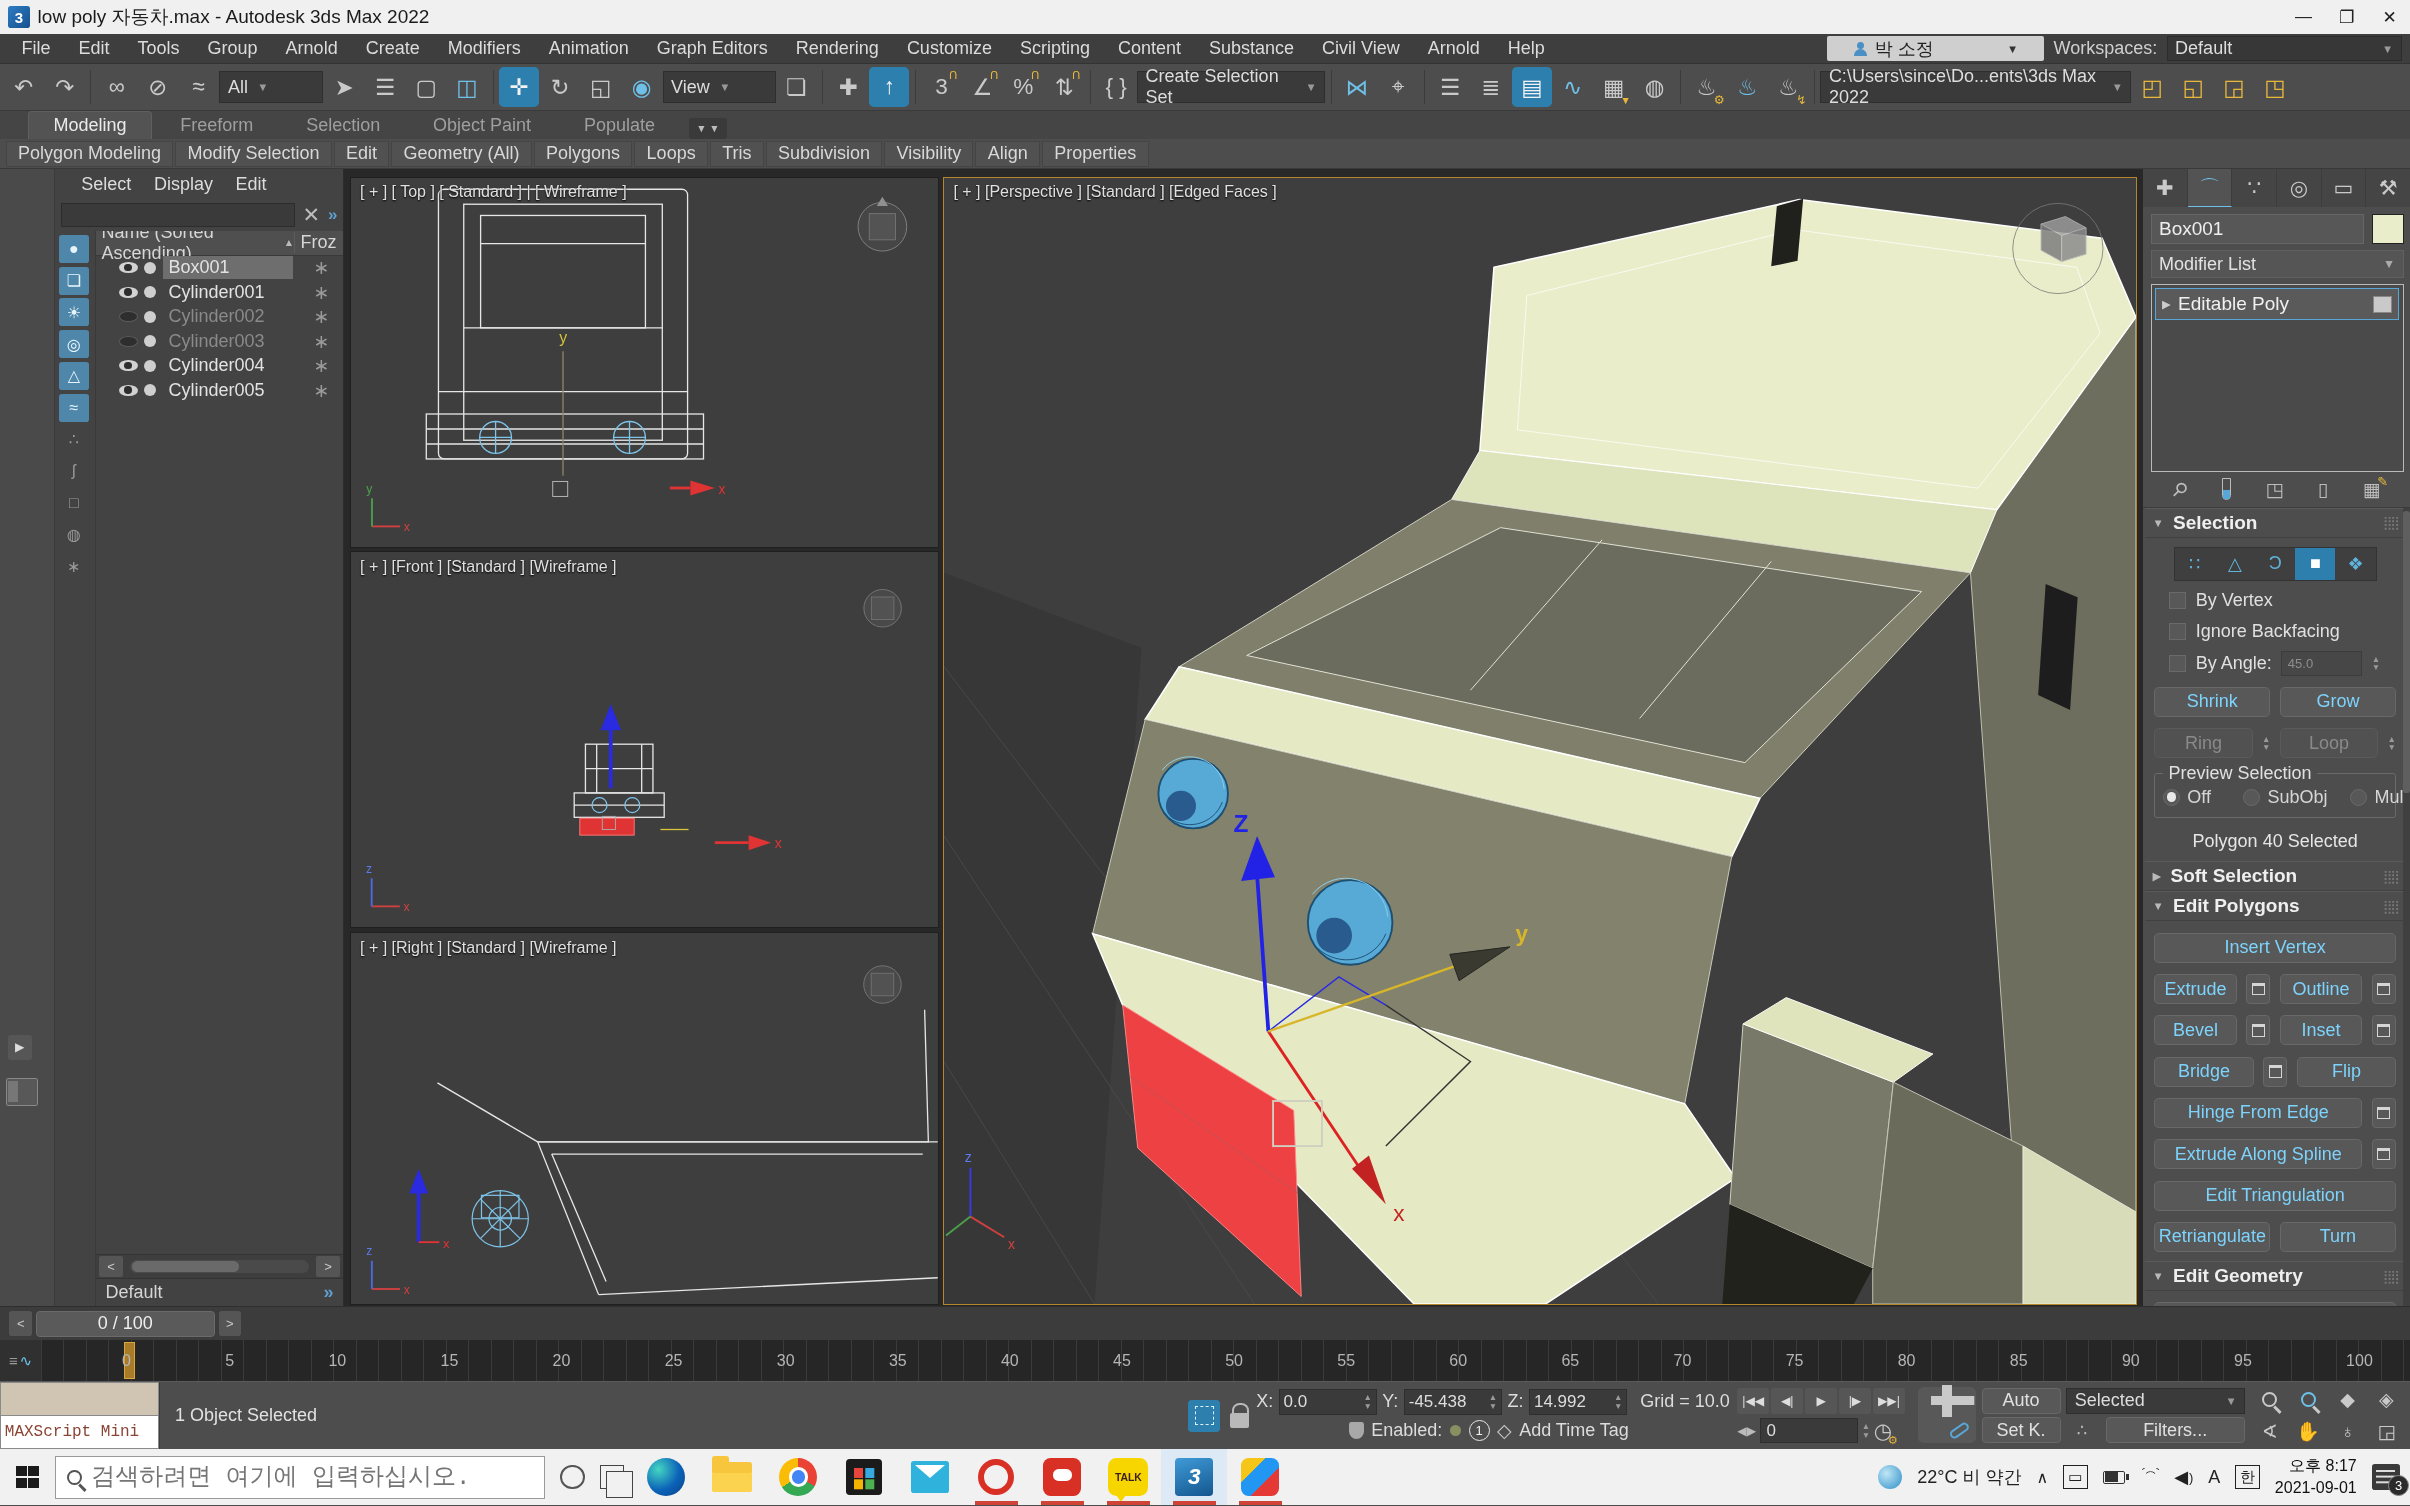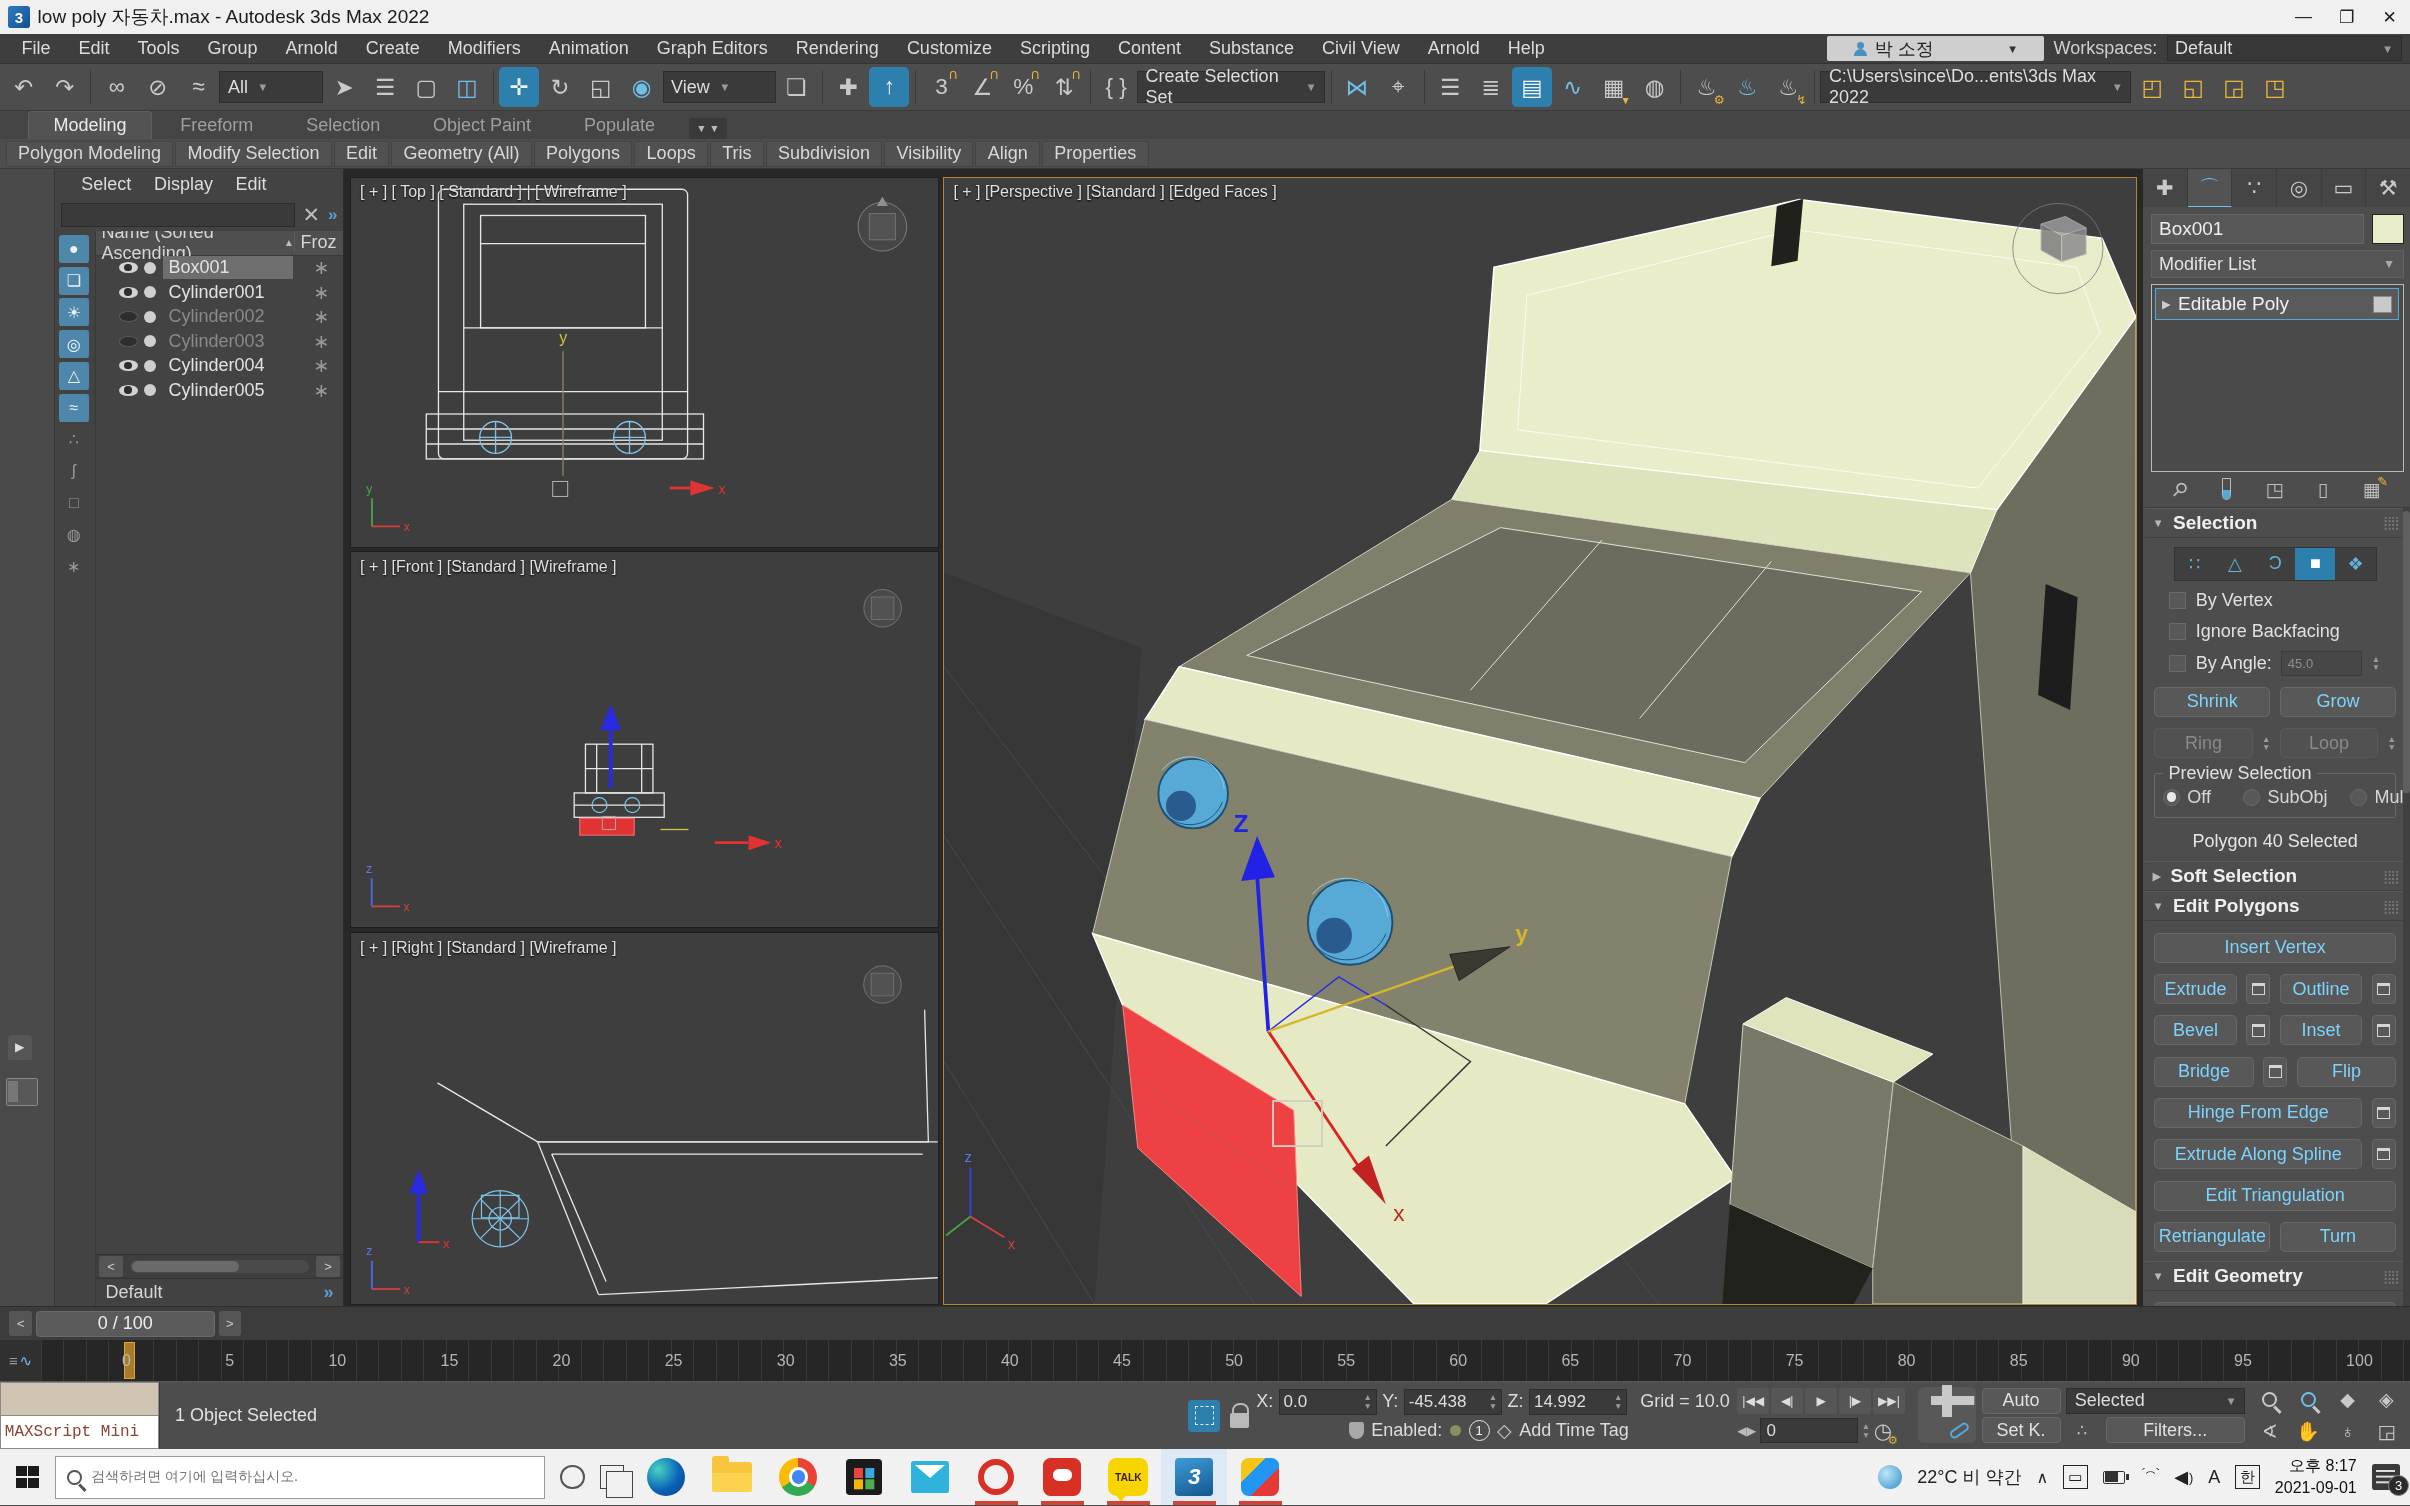--- a/index.html
+++ b/index.html
@@ -209,21 +209,21 @@
   .mag::after{content:"";position:absolute;right:-6.6px;bottom:-6.6px;width:8.5px;height:2.8px;background:#c9c9c9;transform:rotate(45deg)}
 
   
   .taskbar{height:56px;background:#f1f1f2;display:flex;align-items:center;color:#111}
   .startbtn{width:55px;height:56px;display:flex;align-items:center;justify-content:center}
   .winlogo{width:22.6px;height:22.6px;display:grid;grid-template-columns:10.4px 10.4px;grid-template-rows:10.4px 10.4px;gap:1.9px}
   .winlogo span{background:#1b1b1b}
   .tb-search{width:490px;height:43px;background:#fff;border:0.9px solid #9a9a9a;display:flex;align-items:center;padding:0 11.3px;gap:9.4px}
   .tb-search .mag{border-color:#555}
   .tb-search .mag::after{background:#555}
-  .tb-search input{border:none;outline:none;font-size:14px;color:#8b5cf6;width:100%;font-family:Liberation Serif, serif}
+  .tb-search input{border:none;outline:none;font-size:24px;color:#8b5cf6;width:100%;font-family:Liberation Mono, monospace}
   .cortana{width:24.5px;height:24.5px;border:2.8px solid #555;border-radius:50%;margin:0 15px}
   .taskview{width:24.5px;height:24.5px;border:1.9px solid #444;position:relative;margin-right:9.4px;background:#f1f1f2}
   .taskview::after{content:"";position:absolute;left:5.6px;top:5.6px;width:24.5px;height:24.5px;border:1.9px solid #444;background:#f1f1f2}
   .apps{display:flex;height:56px}
   .app{width:66px;height:56px;display:flex;align-items:center;justify-content:center;position:relative}
   .app.running::after{content:"";position:absolute;bottom:0;left:11.3px;right:11.3px;height:3.8px;background:#cf4436}
   .app.activeapp{background:#dde9f5}
   .ic-edge{width:38px;height:38px;border-radius:50%;background:radial-gradient(circle at 30% 30%,#45d6c2,#0b63b8 55%,#0a3f86)}
   .ic-folder{width:40px;height:30px;background:#f8c63c;border-radius:2.8px;position:relative;box-shadow:inset 0 -19px 0 #fbd34e}
   .ic-folder::before{content:"";position:absolute;left:0;top:-5.6px;width:17px;height:7.5px;background:#f8c63c;border-radius:2.8px 2.8px 0 0}

